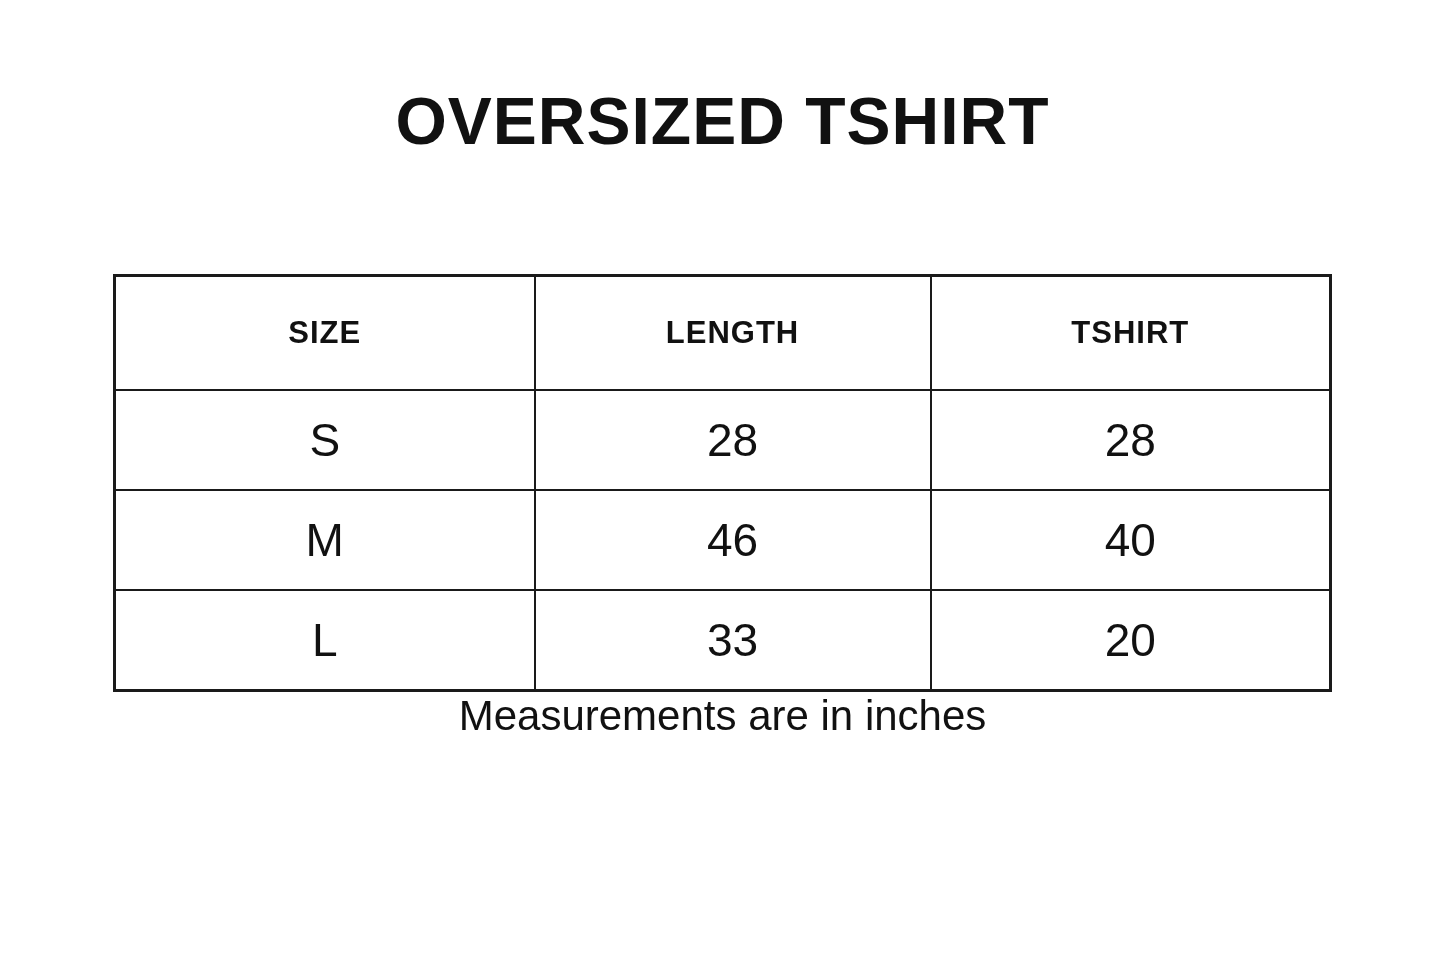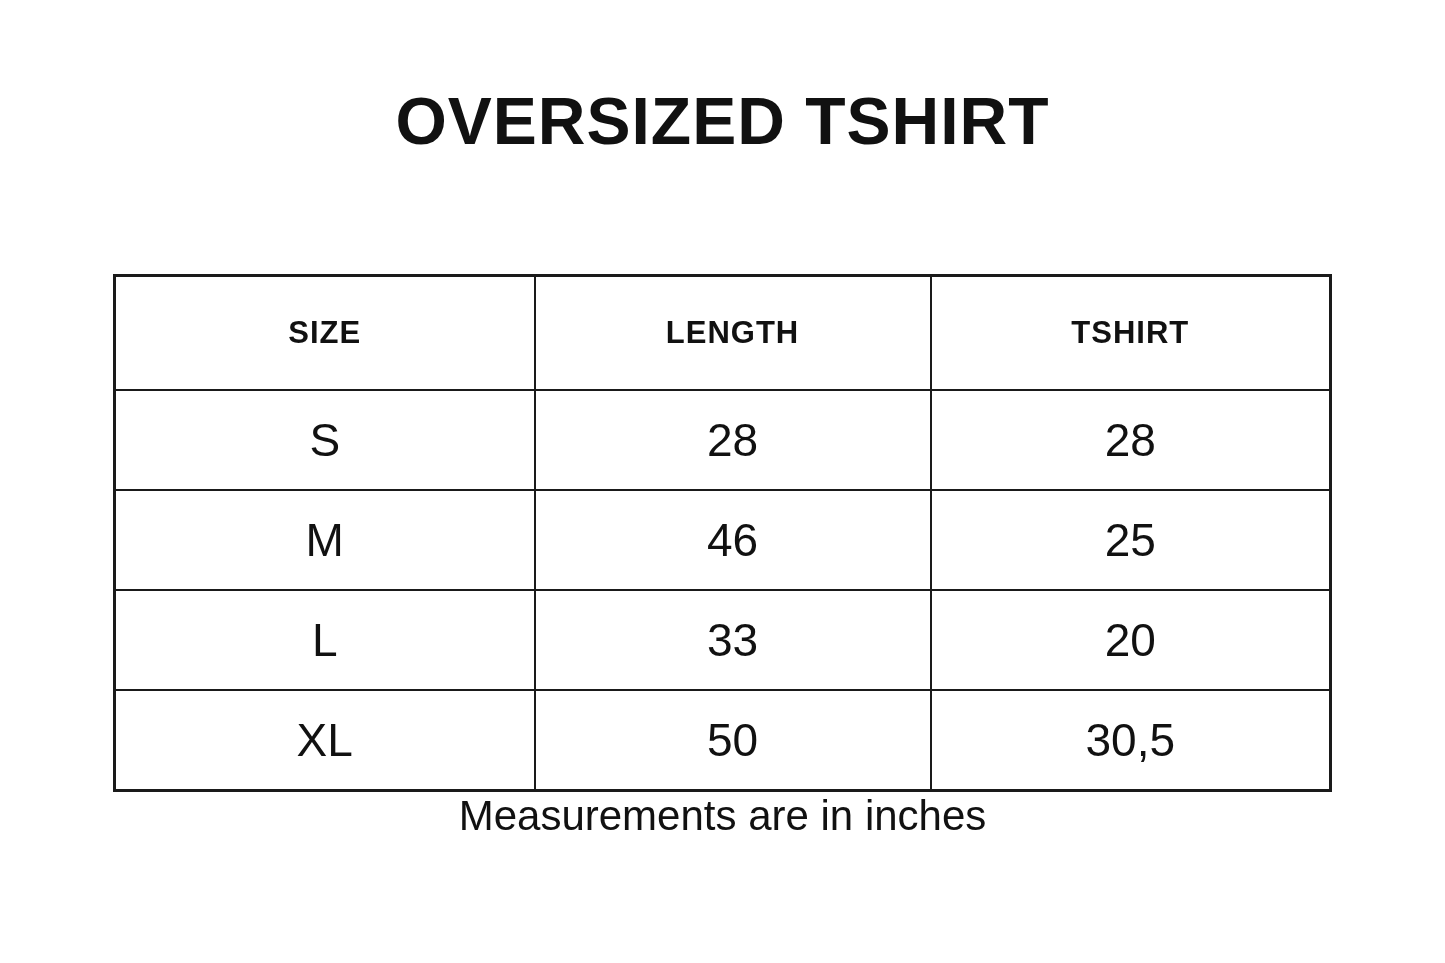--- a/index.html
+++ b/index.html
@@ -90,30 +90,25 @@
     </thead>
     <tbody>
         <tr>
           <td>S</td>
           <td>28</td>
           <td>28</td>
         </tr>
         <tr>
           <td>M</td>
           <td>46</td>
-          <td>25</td>
+          <td>40</td>
         </tr>
         <tr>
           <td>L</td>
           <td>33</td>
           <td>20</td>
-        </tr>
-        <tr>
-          <td>XL</td>
-          <td>50</td>
-          <td>30,5</td>
         </tr>
       </tbody>
   </table>
 
   <div class="footer-note">Measurements are in inches</div>
 
 </div>
 
 </body></html>

